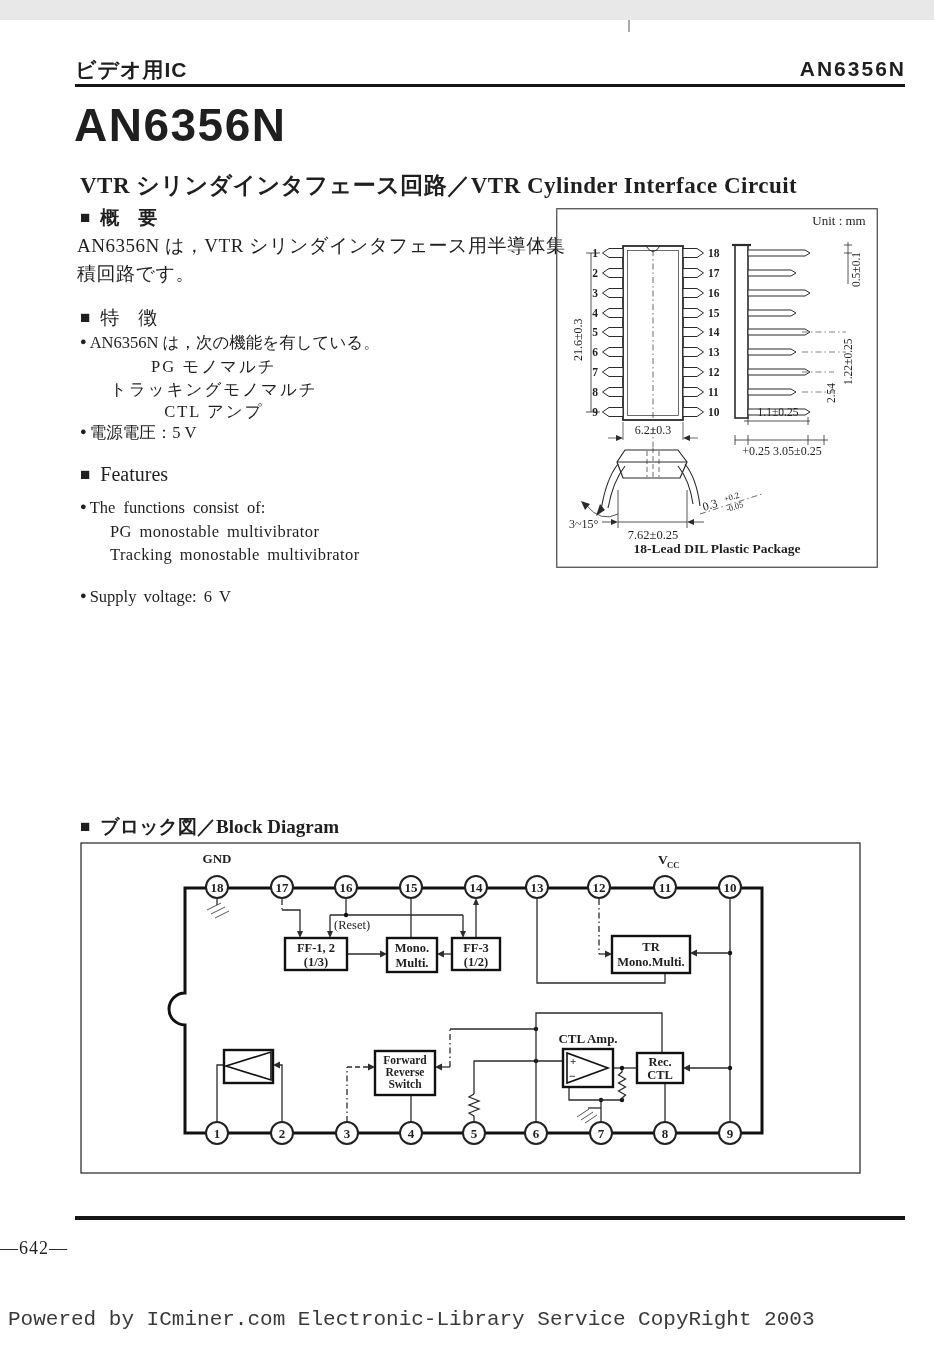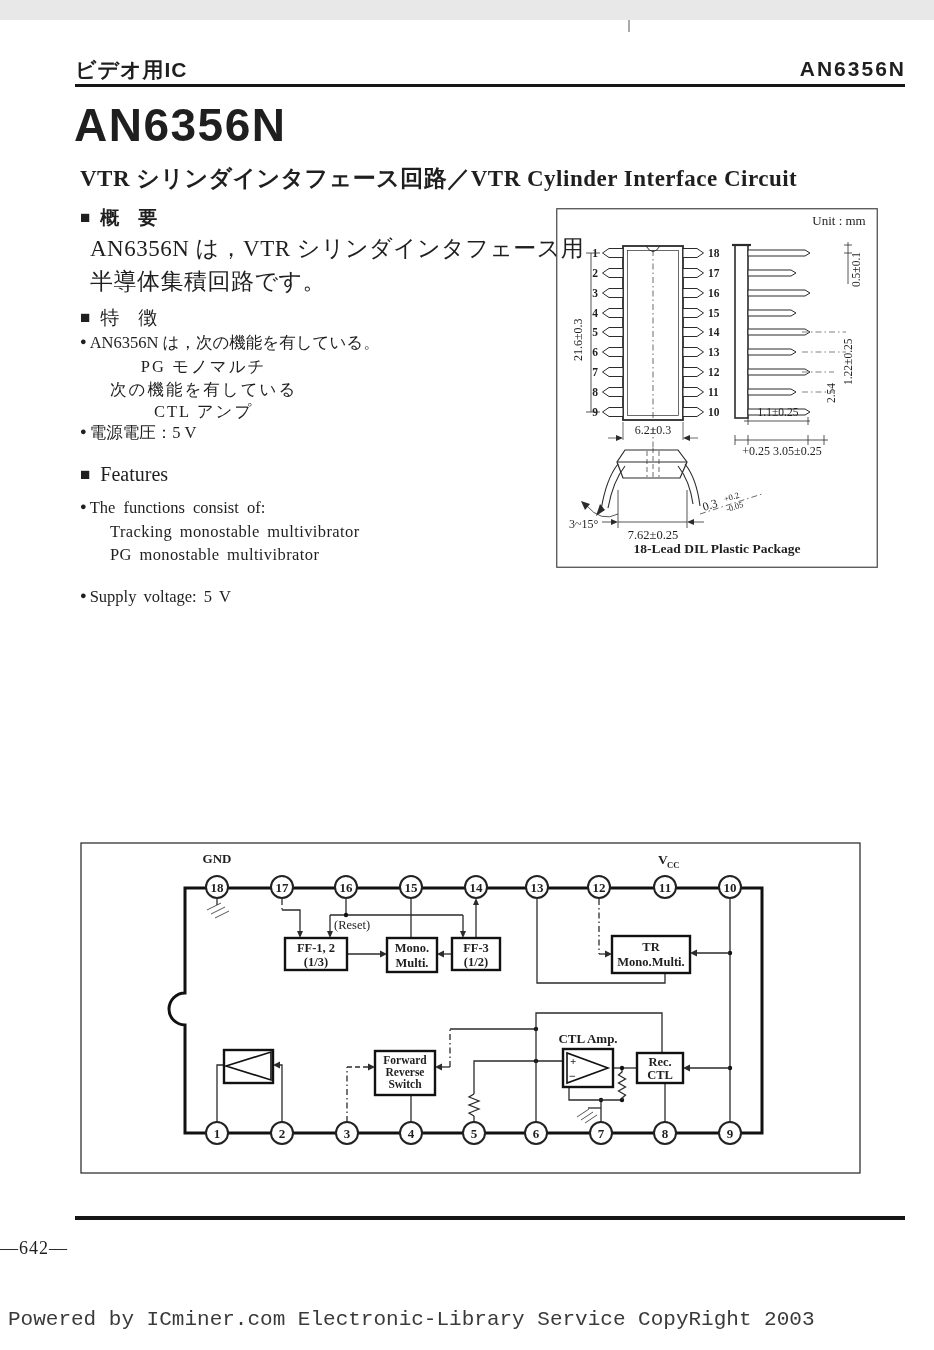--- a/index.html
+++ b/index.html
@@ -31,54 +31,54 @@
 
 <div id="page">
 
   <div class="abs" style="left:628px;top:0;width:2px;height:12px;background:#aaa;"></div>
 
   <div class="abs sans" style="left:75px;top:36px;font-size:21px;font-weight:600;letter-spacing:1px;">ビデオ用IC</div>
   <div class="abs sans" style="right:28px;top:37px;font-size:21px;font-weight:600;letter-spacing:2px;">AN6356N</div>
   <div class="abs rule" style="left:75px;top:64px;width:830px;height:3px;"></div>
 
   <div class="abs sans" style="left:74px;top:78px;font-size:46px;font-weight:800;letter-spacing:1.5px;">AN6356N</div>
-  <div class="abs" style="left:80px;top:143px;font-size:23px;font-weight:700;letter-spacing:0.5px;">VTR シリンダインタフェース回路／VTR Cylinder Interface Circuit</div>
+  <div class="abs" style="left:80px;top:150px;font-size:23px;font-weight:700;letter-spacing:0.5px;">VTR シリンダインタフェース回路／VTR Cylinder Interface Circuit</div>
 
   <div class="abs" style="left:80px;top:185px;font-size:19px;font-weight:700;">
     <span class="marker">■</span><span>概　要</span>
   </div>
-  <div class="abs" style="left:90px;top:212px;width:500px;font-size:23px;line-height:1.45;letter-spacing:0.5px;">AN6356N は，VTR シリンダインタフェース用半導体集積回路です。</div>
+  <div class="abs" style="left:77px;top:212px;width:500px;font-size:19px;line-height:1.45;letter-spacing:0.5px;">AN6356N は，VTR シリンダインタフェース用半導体集積回路です。</div>
 
   <div class="abs" style="left:80px;top:285px;font-size:19px;font-weight:400;">
     <span class="marker">■</span><span>特　徴</span>
   </div>
   <div class="abs" style="left:80px;top:312px;font-size:16.5px;">
     <span class="bullet">●</span><span>AN6356N は，次の機能を有している。</span>
   </div>
   <div class="abs" style="left:110px;top:336px;font-size:16.5px;letter-spacing:2px;text-align:center;">
     <div class="subitem">PG モノマルチ</div>
-    <div class="subitem">次の機能を有している</div>
+    <div class="subitem">トラッキングモノマルチ</div>
     <div class="subitem">CTL アンプ</div>
   </div>
   <div class="abs" style="left:80px;top:402px;font-size:16.5px;">
     <span class="bullet">●</span><span>電源電圧：5 V</span>
   </div>
 
   <div class="abs" style="left:80px;top:443px;font-size:20px;font-weight:400;">
     <span class="marker">■</span><span>Features</span>
   </div>
   <div class="abs" style="left:80px;top:478px;font-size:16.5px;word-spacing:4px;">
     <span class="bullet">●</span><span>The functions consist of:</span>
   </div>
   <div class="abs" style="left:110px;top:501px;font-size:16.5px;word-spacing:3px;letter-spacing:0.4px;">
+    <div class="subitem">PG monostable multivibrator</div>
     <div class="subitem">Tracking monostable multivibrator</div>
-    <div class="subitem">PG monostable multivibrator</div>
   </div>
   <div class="abs" style="left:80px;top:567px;font-size:16.5px;word-spacing:3px;">
-    <span class="bullet">●</span><span>Supply voltage: 5 V</span>
+    <span class="bullet">●</span><span>Supply voltage: 6 V</span>
   </div>
 
   <svg class="abs" style="left:556px;top:188px;" width="322" height="360" viewBox="0 0 322 360">
     <rect x="0.75" y="0.75" width="320.5" height="358.5" fill="none" stroke="#444" stroke-width="1.2"></rect>
     <text x="283" y="17" font-size="13" text-anchor="middle">Unit : mm</text>
 
     <g>
       <rect x="67" y="38" width="60" height="174" class="pkgline" stroke-width="1.8"></rect>
       <rect x="71.5" y="42.5" width="51" height="165" class="pkgline" stroke-width="0.7"></rect>
       <path d="M90,38 Q97,49 104,38" class="pkgline" stroke-width="1"></path>
@@ -176,20 +176,23 @@
       <text x="97" y="331" font-size="12.5" text-anchor="middle">7.62±0.25</text>
       <path d="M144,306 L206,286" class="pkgline dd" stroke-width="0.7"></path>
       <text transform="translate(148,303) rotate(-17)" font-size="12">0.3</text>
       <text transform="translate(169,294) rotate(-17)" font-size="8.5">+0.2</text>
       <text transform="translate(171,304) rotate(-17)" font-size="8.5">-0.05</text>
     </g>
 
     <text x="161" y="345" font-size="13.5" text-anchor="middle" class="bt">18-Lead DIL Plastic Package</text>
   </svg>
 
+  <div class="abs" style="left:80px;top:794px;font-size:19px;font-weight:700;">
+    <span class="marker">■</span><span>ブロック図／Block Diagram</span>
+  </div>
 
   <svg class="abs" style="left:80px;top:822px;" width="782" height="333" viewBox="0 0 782 333">
     <rect x="1" y="1" width="779" height="330" fill="none" stroke="#333" stroke-width="1.3"></rect>
 
     <path d="M105,46 H682 V291 H105 V183 A16,16 0 0 1 105,151 Z" class="thick"></path>
 
     <g>
 
       <path class="w dd" d="M202,57 V68"></path>
         <path class="w" d="M202,68 H220 V89"></path>

